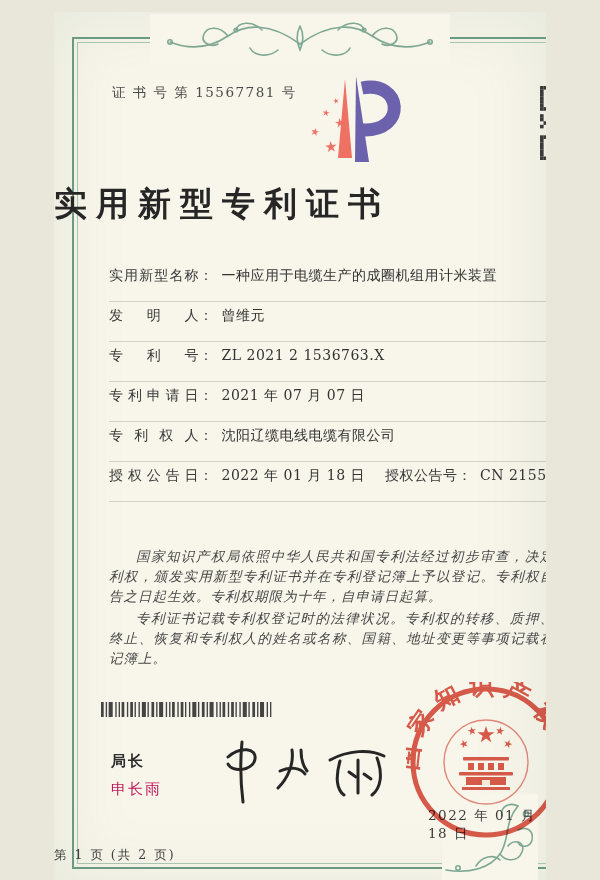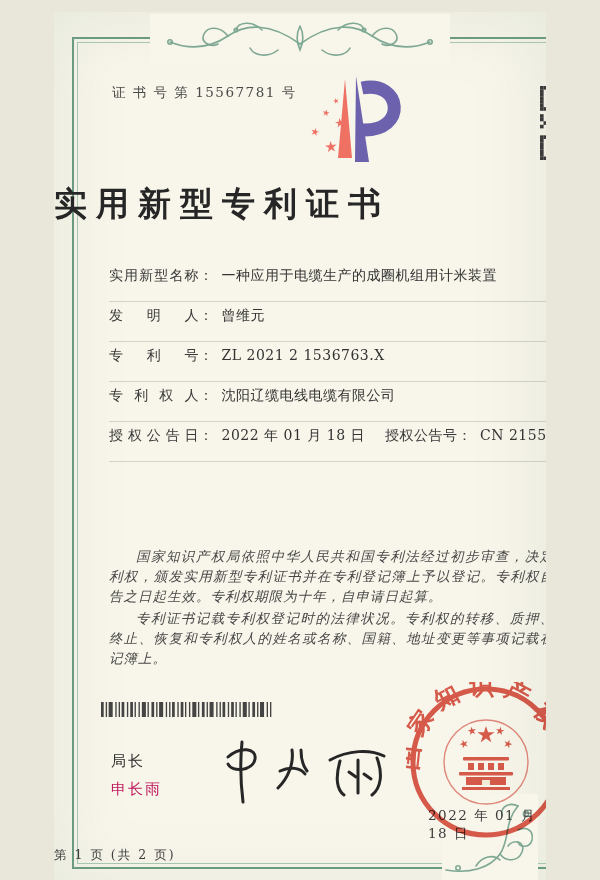--- a/index.html
+++ b/index.html
@@ -53,21 +53,21 @@
   .grp2{ position:absolute; left:276px; top:5px;text-align:center; }
   .paras{
     position:absolute; left:55px; top:534px; width:490px; z-index:4;
     font-size:13.5px; line-height:20px; color:#474747;
     font-style:italic; letter-spacing:1px; text-align:justify;
   }
   .paras p{ text-indent:2em; margin-bottom:2px; }
   .barcode{ position:absolute; left:46px; top:690px; width:178px; height:15px; z-index:4; }
   .sig-title{ position:absolute; left:57px; top:740px; z-index:4;
     font-family:"Liberation Sans","DejaVu Sans",sans-serif;
-    font-size:15px; font-weight:400; color:#2e2e2e; letter-spacing:2px; }
+    font-size:15px; font-weight:700; color:#2e2e2e; letter-spacing:2px; }
   .sig-name{ position:absolute; left:57px; top:768px; z-index:4;
     font-family:"Liberation Sans","DejaVu Sans",sans-serif;
     font-size:15px; font-weight:500; color:#be185d; letter-spacing:2px; }
   .autograph{ position:absolute; left:150px; top:718px; width:200px; height:84px; z-index:4; }
   .seal{ position:absolute; left:352px; top:670px; width:160px; height:160px; z-index:6;
     mix-blend-mode:multiply; opacity:0.92; }
   .seal-date{ position:absolute; left:374px; top:795px; z-index:5;
     font-size:13.5px; letter-spacing:1.5px; color:#3c3c3c; }
   .footer{
     position:absolute; top:835px; left:0; width:100%; z-index:4;
@@ -360,20 +360,23 @@
     <div class="row">
       <span class="lbl">实用新型名称</span><span class="colon">：</span><span class="val">一种应用于电缆生产的成圈机组用计米装置</span>
     </div>
     <div class="row">
       <span class="lbl">发 明 人</span><span class="colon">：</span><span class="val">曾维元</span>
     </div>
     <div class="row">
       <span class="lbl">专 利 号</span><span class="colon">：</span><span class="val">ZL 2021 2 1536763.X</span>
     </div>
     <div class="row">
+      <span class="lbl">专利申请日</span><span class="colon">：</span><span class="val">2021 年 07 月 07 日</span>
+    </div>
+    <div class="row">
       <span class="lbl">专 利 权 人</span><span class="colon">：</span><span class="val">沈阳辽缆电线电缆有限公司</span>
     </div>
     <div class="row">
       <span class="lbl">授权公告日</span><span class="colon">：</span><span class="val">2022 年 01 月 18 日</span>
       <span class="grp2">
         <span>授权公告号</span><span class="colon">：</span><span class="val">CN 215558036 U</span>
       </span>
     </div>
   </div>
 

